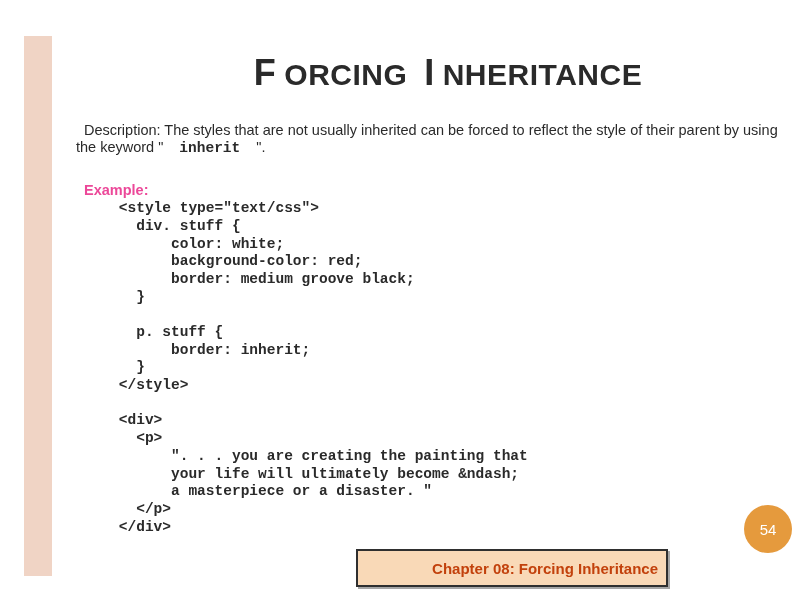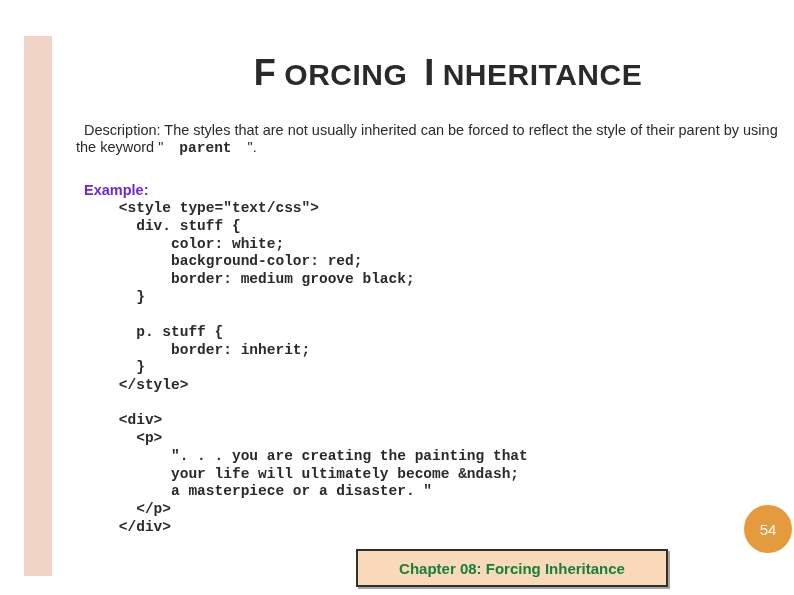--- a/index.html
+++ b/index.html
@@ -46,21 +46,21 @@
     line-height: 1.18;
     margin-bottom: 24px;
   }
   .mono-kw {
     font-family: "Courier New", Courier, monospace;
     font-weight: bold;
   }
   .example-label {
     font-size: 14.5px;
     font-weight: bold;
-    color: #6d28d9;
+    color: #ec4899;
   }
   pre.code {
     font-family: "Courier New", Courier, monospace;
     font-size: 14.5px;
     font-weight: bold;
     line-height: 1.22;
     white-space: pre;
     color: #2a2a2a;
     margin-top: 1px;
   }
@@ -68,24 +68,24 @@
     position: absolute;
     bottom: 16px;
     left: 332px;
     width: 312px;
     height: 38px;
     background: #f9d9b7;
     border: 2px solid #2f2f2f;
     box-shadow: 2px 2px 0 rgba(0,0,0,0.35);
     display: flex;
     align-items: center;
-    justify-content: center;
+    justify-content: flex-end;
     font-weight: bold;
     font-size: 15px;
-    color: #15803d;
+    color: #c2410c;
   }
   .badge {
     position: absolute;
     right: 10px;
     bottom: 50px;
     width: 48px;
     height: 48px;
     border-radius: 50%;
     background: #e59a3d;
     color: #ffffff;
@@ -100,21 +100,21 @@
 <body>
 
 <div class="accent-bar"></div>
 
 <div class="content">
   <h1 class="title">
     <span class="cap">F</span>ORCING <span class="cap">I</span>NHERITANCE
   </h1>
 
   <p class="desc">
-    <span>Description: The styles that are not usually inherited can be forced to reflect the style of their parent by using the keyword "</span><span class="mono-kw">parent</span><span>".</span>
+    <span>Description: The styles that are not usually inherited can be forced to reflect the style of their parent by using the keyword "</span><span class="mono-kw">inherit</span><span>".</span>
   </p>
 
   <div>
     <span class="example-label">Example:</span>
     <pre class="code">    &lt;style type="text/css"&gt;
       div. stuff {
           color: white;
           background-color: red;
           border: medium groove black;
       }

